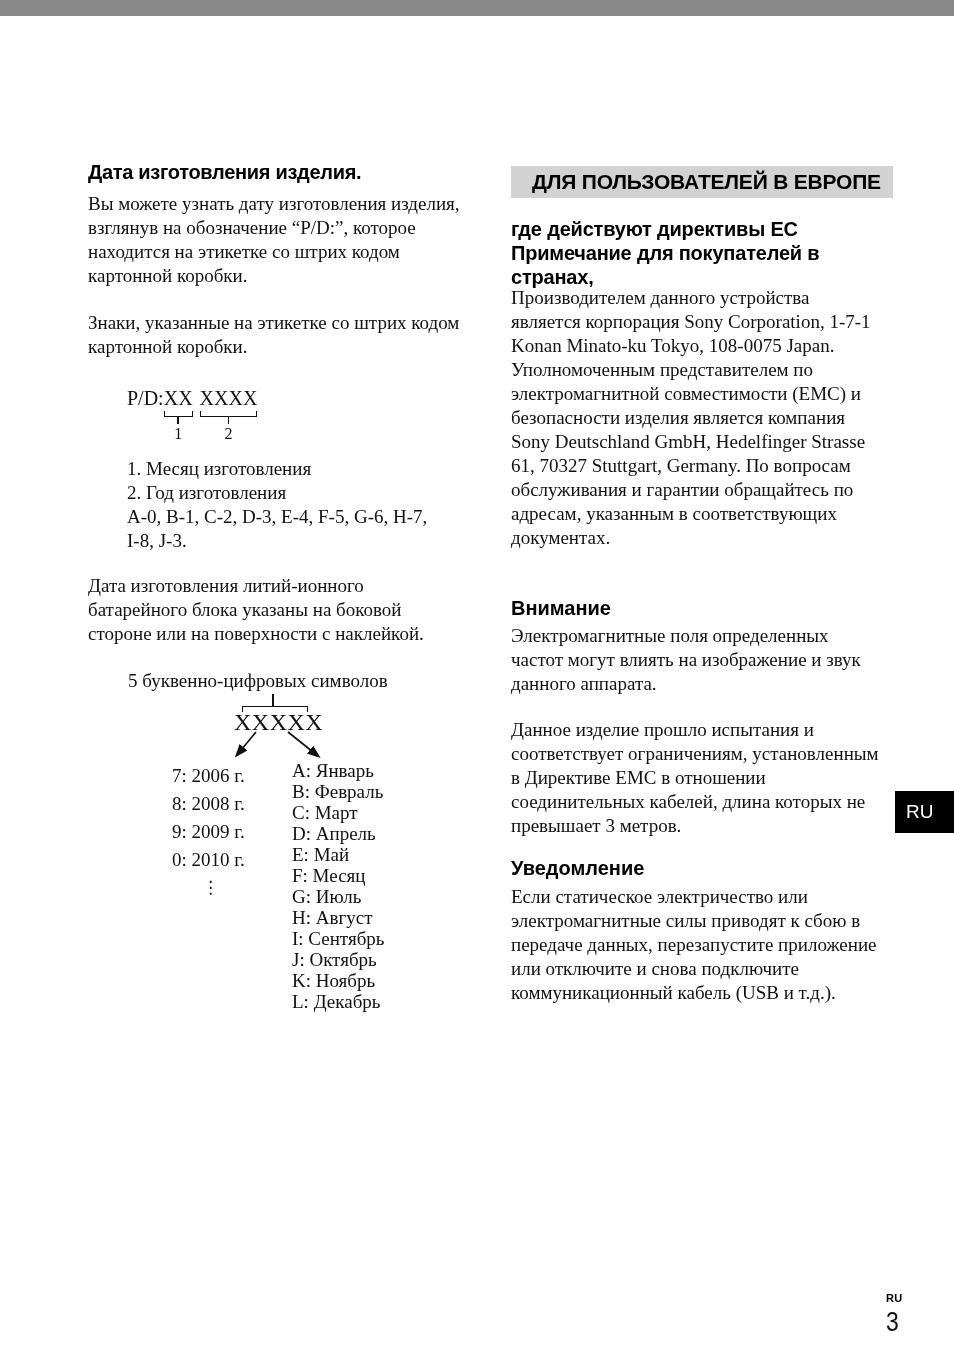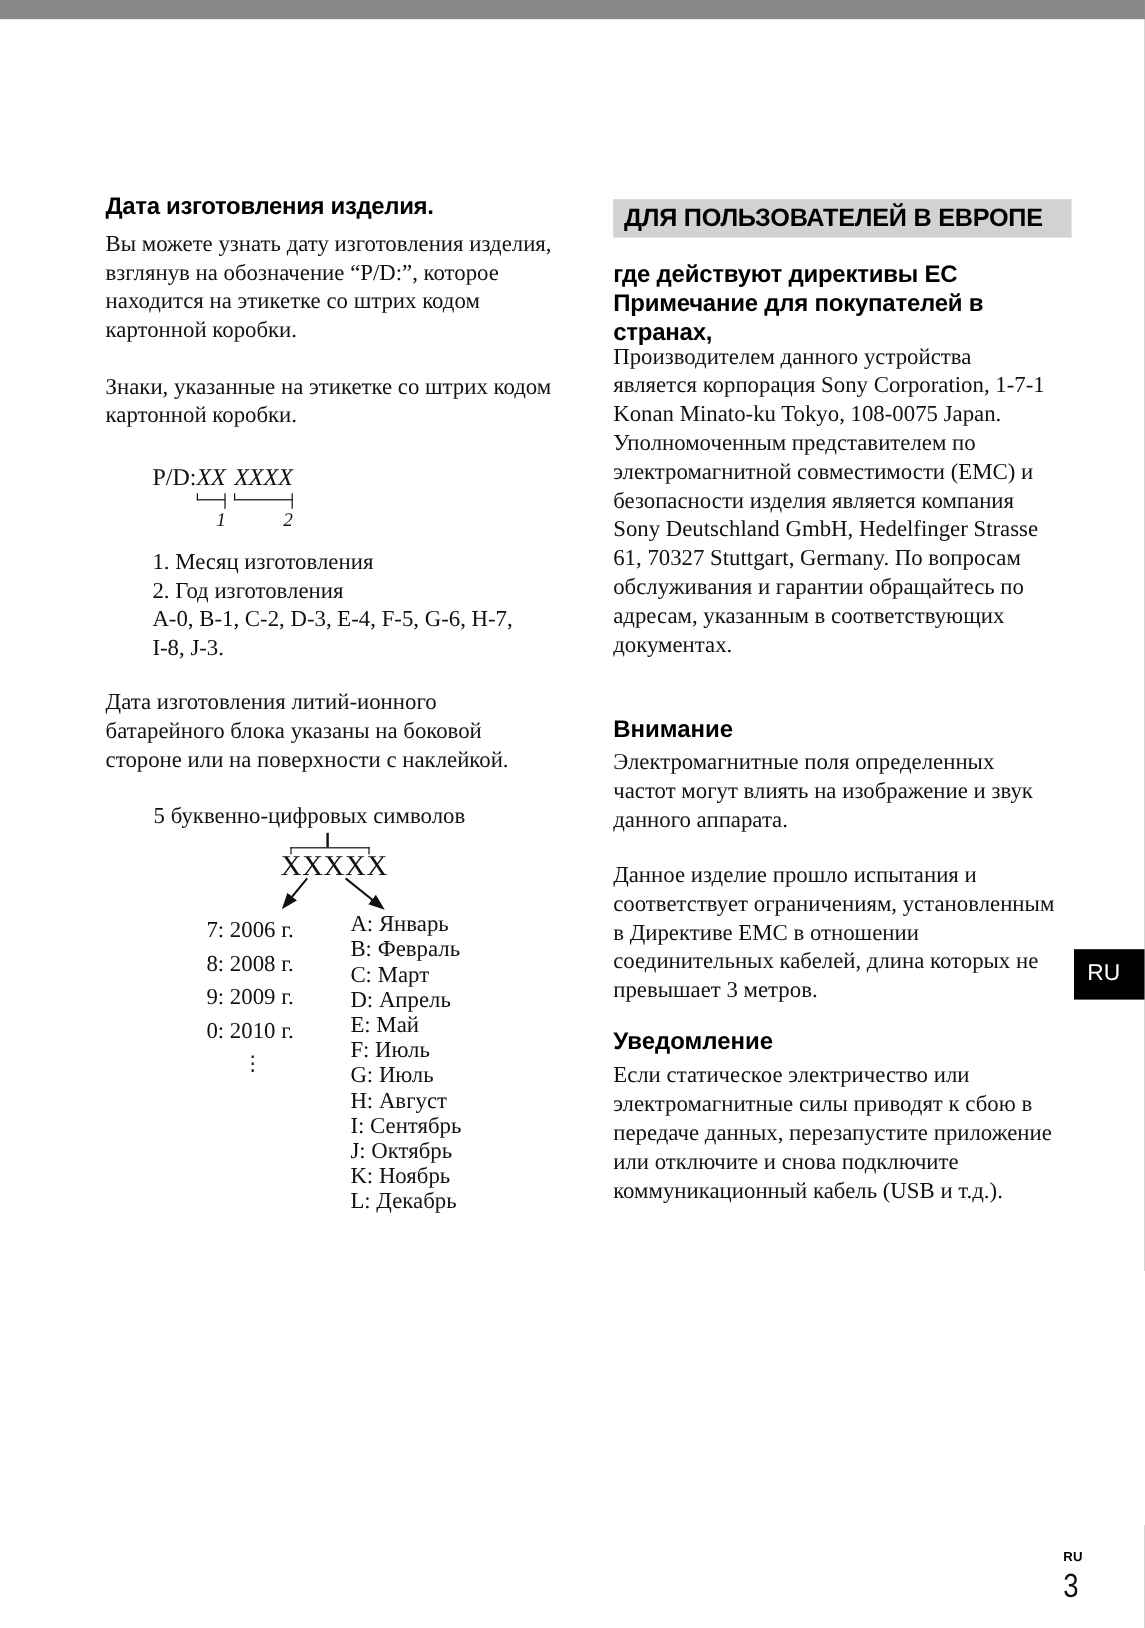--- a/index.html
+++ b/index.html
@@ -17,21 +17,21 @@
   .serif { font-family:"Liberation Serif", serif; font-size:19px; line-height:24px; color:#111; }
   .sansb { font-family:"Liberation Sans", sans-serif; font-weight:bold; color:#000; }
 
   
   .lc-heading { left:88px; top:145px; font-size:20px; letter-spacing:-0.3px; }
   .lc-para1 { left:88px; top:176px; width:380px; }
   .lc-para2 { left:88px; top:295px; width:380px; }
 
   .pd-diagram { left:127px; top:370px; display:flex; align-items:flex-start; }
   .pd-label { font-size:20px; line-height:24px; }
-  .pd-group { display:inline-flex; flex-direction:column; align-items:flex-end;font-style:italic; }
+  .pd-group { display:inline-flex; flex-direction:column; align-items:center; }
   .pd-group + .pd-group { margin-left:7px; }
   .pd-x { font-size:20px; line-height:24px; }
   .pd-brace { display:block; width:100%; height:6px; border:1.5px solid #111; border-top:none; margin-top:1px; }
   .pd-tick { width:1.5px; height:7px; background:#111; }
   .pd-num { font-size:16px; line-height:18px; margin-top:1px; }
 
   .lc-legend { left:127px; top:441px; width:360px; }
   .lc-para3 { left:88px; top:558px; width:350px; }
   .lc-caption { left:128px; top:653px; }
 
@@ -40,21 +40,21 @@
   .bd-brace { left:154px; top:12px; width:66px; height:6px; border:1.5px solid #111; border-bottom:none; }
   .bd-code { left:146px; top:15px; width:82px; text-align:right; font-size:24px; line-height:26px; letter-spacing:0.5px; }
   .bd-arrows { left:140px; top:36px; }
   .bd-years { left:84px; top:68px; }
   .bd-years .yr { line-height:28px; font-size:19px; }
   .bd-ellipsis { margin-left:30px; line-height:26px; font-family:"DejaVu Sans", sans-serif; font-size:17px; color:#111; }
   .bd-months { left:204px; top:66px; }
   .bd-months .mo { line-height:21px; font-size:19px; }
 
   
-  .banner { left:511px; top:150px; width:382px; height:32px; background:#d2d2d2; }
+  .banner { left:511px; top:150px; width:382px; height:32px; background:#d2d2d2;padding-left:12px; }
   .banner-text { font-size:21px; line-height:32px; padding-left:9px; letter-spacing:-0.2px; display:block; }
   .rc-noteheading { left:511px; top:201px; width:345px; font-size:20px; line-height:24px; letter-spacing:-0.2px; }
   .rc-para1 { left:511px; top:270px; width:370px; }
   .rc-h-attention { left:511px; top:581px; font-size:20px; }
   .rc-att-para1 { left:511px; top:608px; width:370px; }
   .rc-att-para2 { left:511px; top:702px; width:370px; }
   .rc-h-notice { left:511px; top:841px; font-size:20px; }
   .rc-notice-para { left:511px; top:869px; width:372px; }
 
   
@@ -124,21 +124,21 @@
       <div class="yr">0: 2010 г.</div>
       <div class="bd-ellipsis">⋮</div>
     </div>
 
     <div class="abs serif bd-months">
       <div class="mo">A: Январь</div>
       <div class="mo">B: Февраль</div>
       <div class="mo">C: Март</div>
       <div class="mo">D: Апрель</div>
       <div class="mo">E: Май</div>
-      <div class="mo">F: Июль</div>
+      <div class="mo">F: Месяц</div>
       <div class="mo">G: Июль</div>
       <div class="mo">H: Август</div>
       <div class="mo">I: Сентябрь</div>
       <div class="mo">J: Октябрь</div>
       <div class="mo">K: Ноябрь</div>
       <div class="mo">L: Декабрь</div>
     </div>
   </div>
 
   <div class="abs banner">

